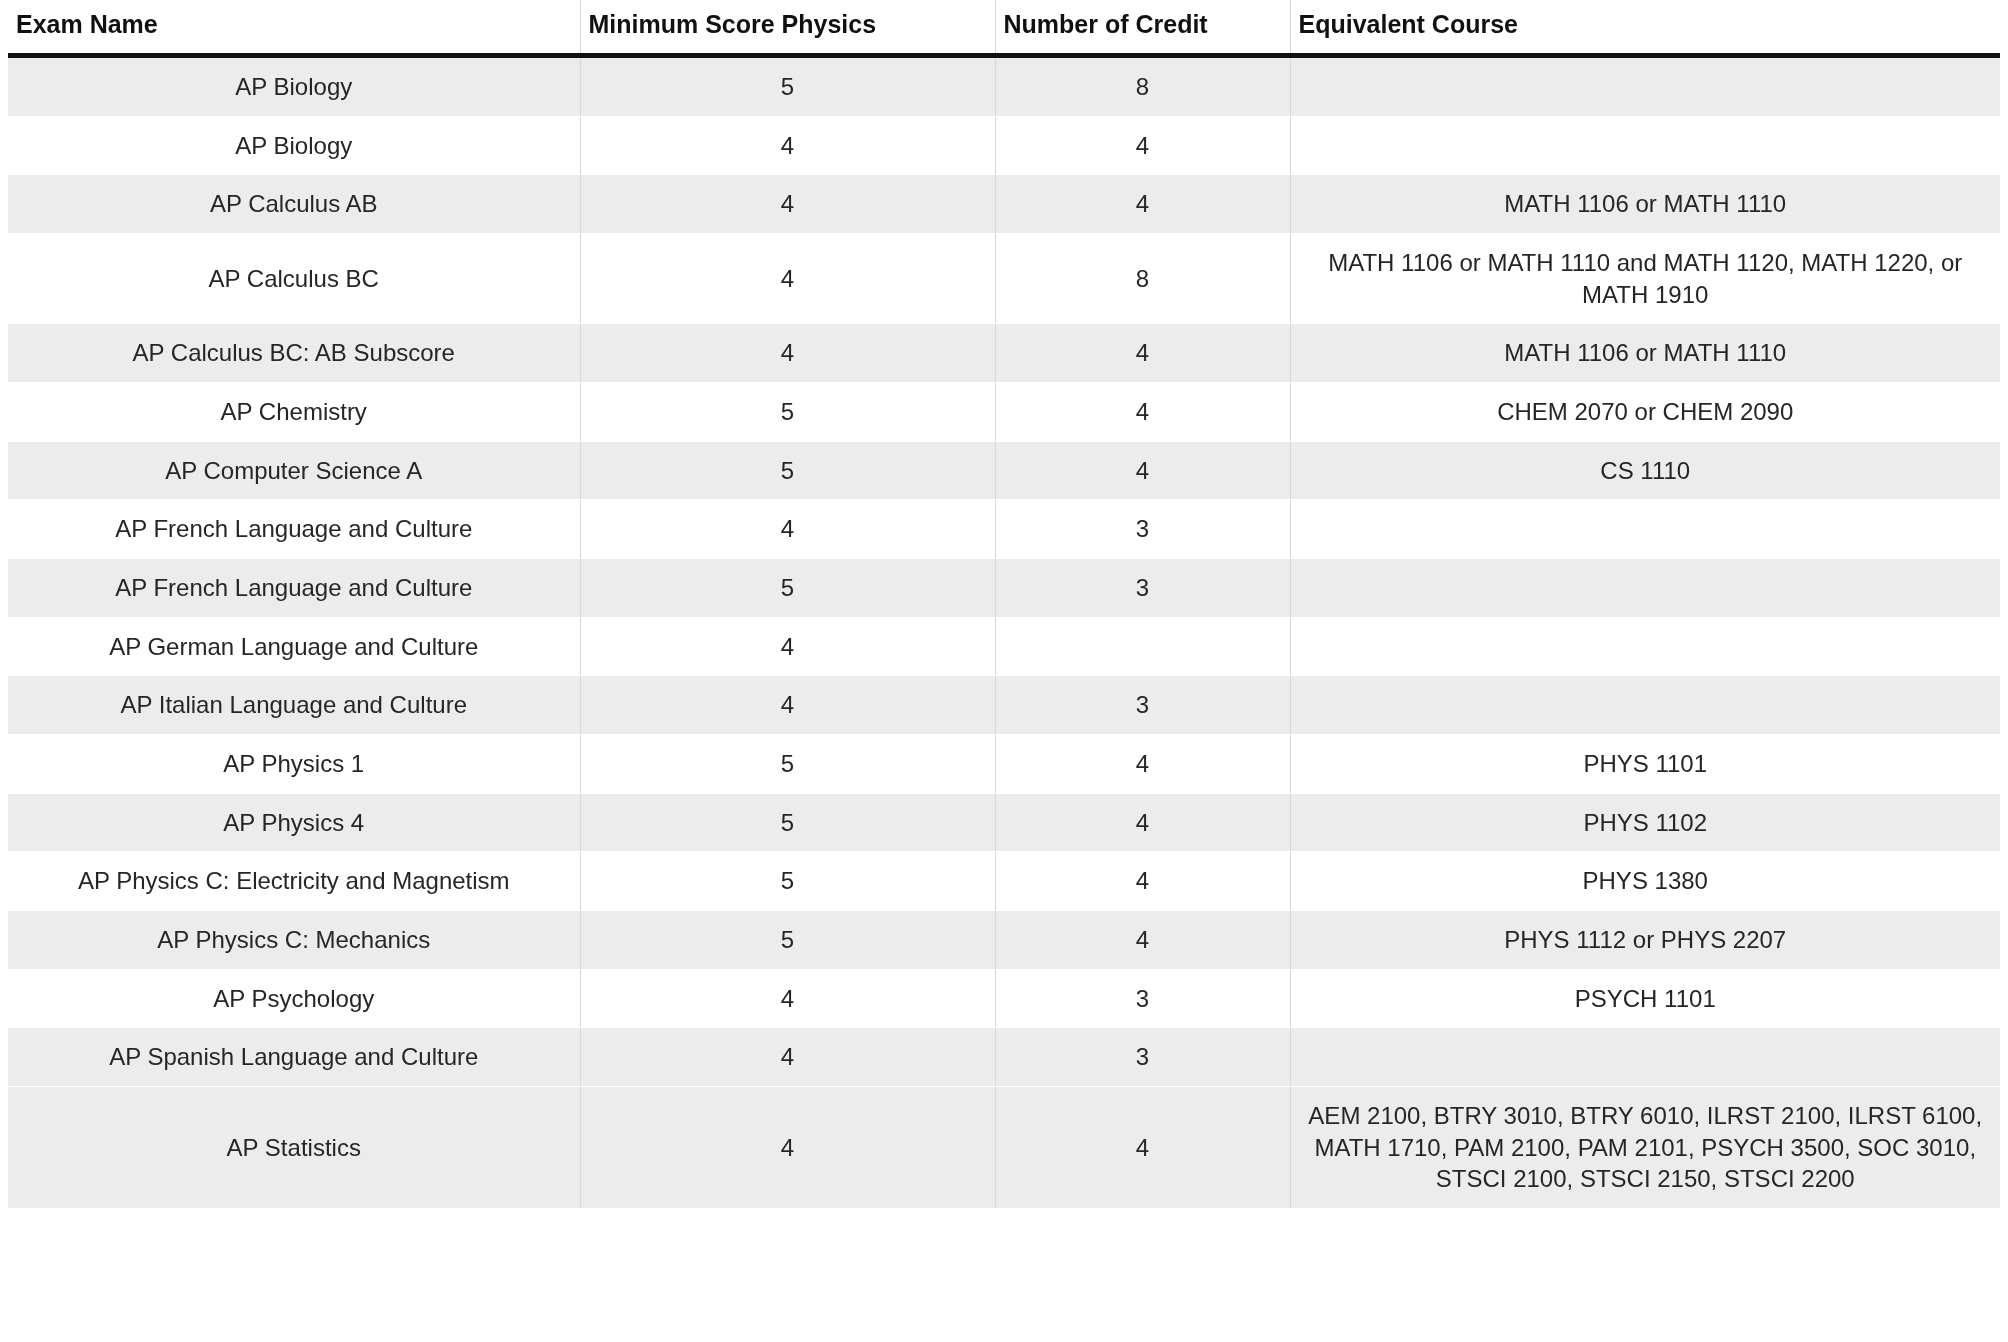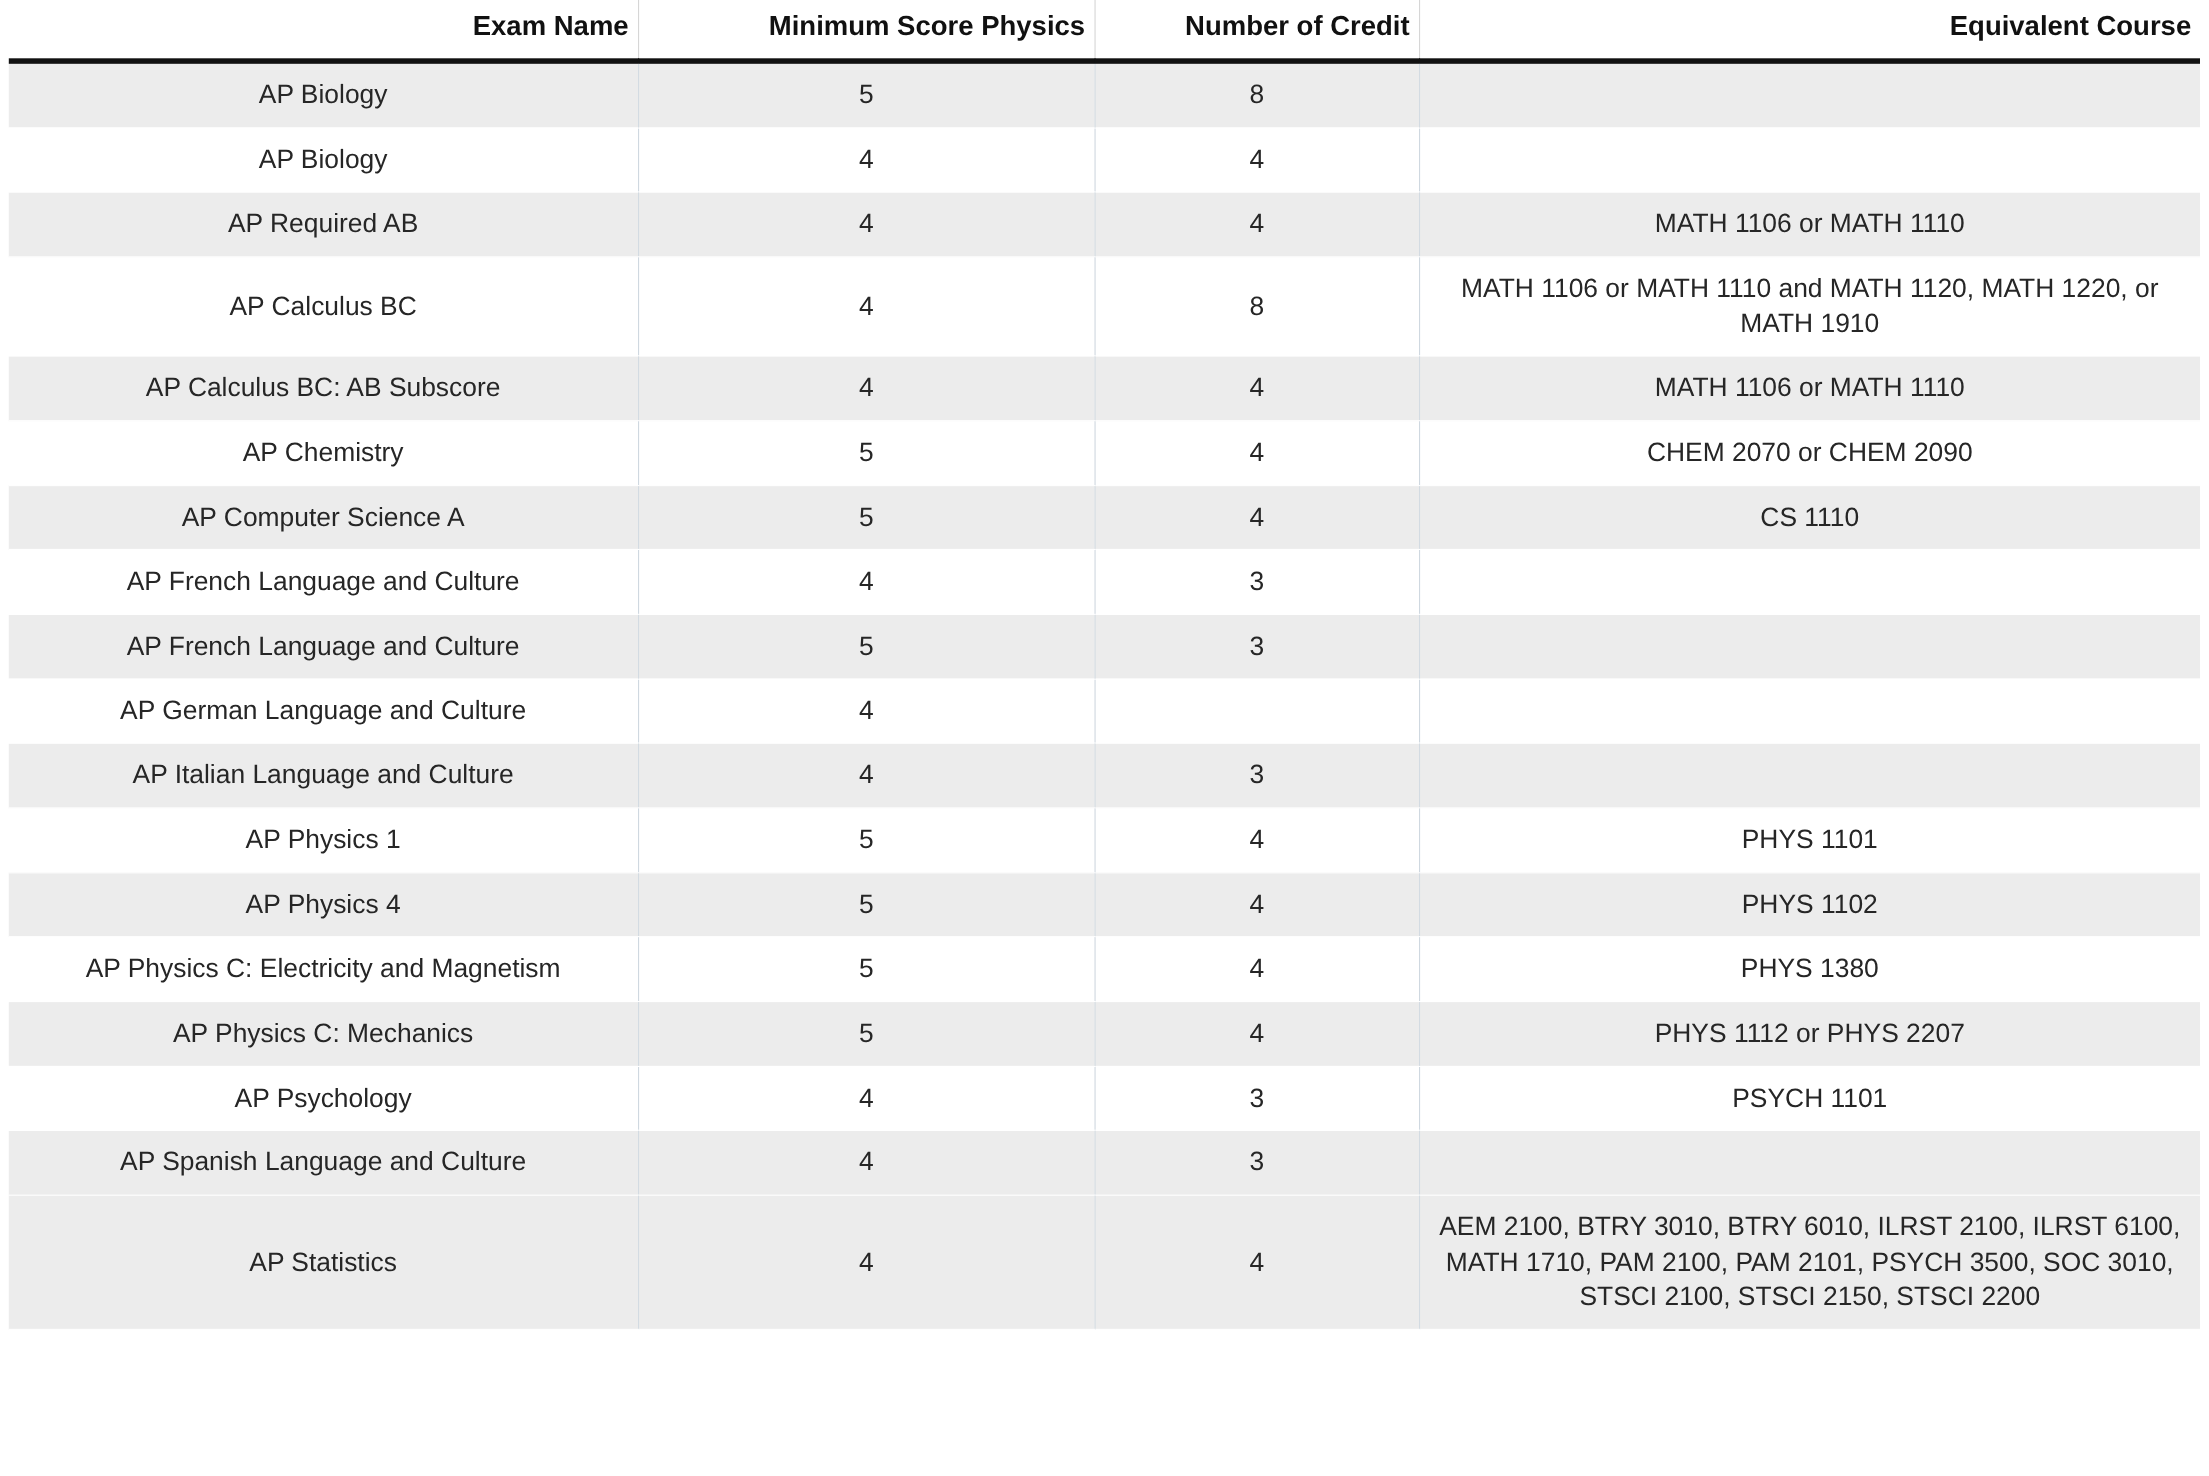--- a/index.html
+++ b/index.html
@@ -26,21 +26,21 @@
   }
   table.credit-table col.c-exam      { width: 572px; }
   table.credit-table col.c-score     { width: 415px; }
   table.credit-table col.c-credit    { width: 295px; }
   table.credit-table col.c-course    { width: 710px; }
 
   thead th {
     font-size: 25px;
     font-weight: bold;
     color: #111111;
-    text-align: right;
+    text-align: left;
     padding: 10px 8px 14px 8px;
     background: #ffffff;
     vertical-align: middle;
   }
   thead tr {
     border-bottom: 5px solid #111111;
   }
   thead th.col-exam,
   thead th.col-score,
   thead th.col-credit {
@@ -100,21 +100,21 @@
           <td class="col-credit nowrap-cell">8</td>
           <td class="col-course nowrap-cell"></td>
         </tr>
         <tr class="even">
           <td class="col-exam nowrap-cell">AP Biology</td>
           <td class="col-score nowrap-cell">4</td>
           <td class="col-credit nowrap-cell">4</td>
           <td class="col-course nowrap-cell"></td>
         </tr>
         <tr class="odd">
-          <td class="col-exam nowrap-cell">AP Required AB</td>
+          <td class="col-exam nowrap-cell">AP Calculus AB</td>
           <td class="col-score nowrap-cell">4</td>
           <td class="col-credit nowrap-cell">4</td>
           <td class="col-course nowrap-cell">MATH 1106 or MATH 1110</td>
         </tr>
         <tr class="even">
           <td class="col-exam nowrap-cell">AP Calculus BC</td>
           <td class="col-score nowrap-cell">4</td>
           <td class="col-credit nowrap-cell">8</td>
           <td class="col-course nowrap-cell">MATH 1106 or MATH 1110 and MATH 1120, MATH 1220, or MATH 1910</td>
         </tr>

